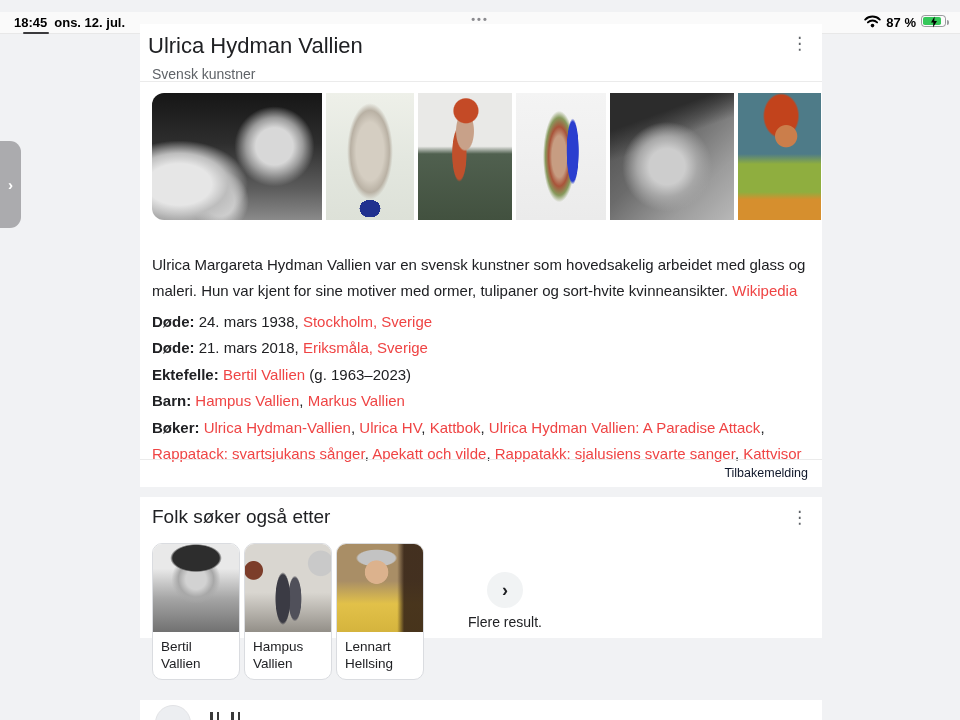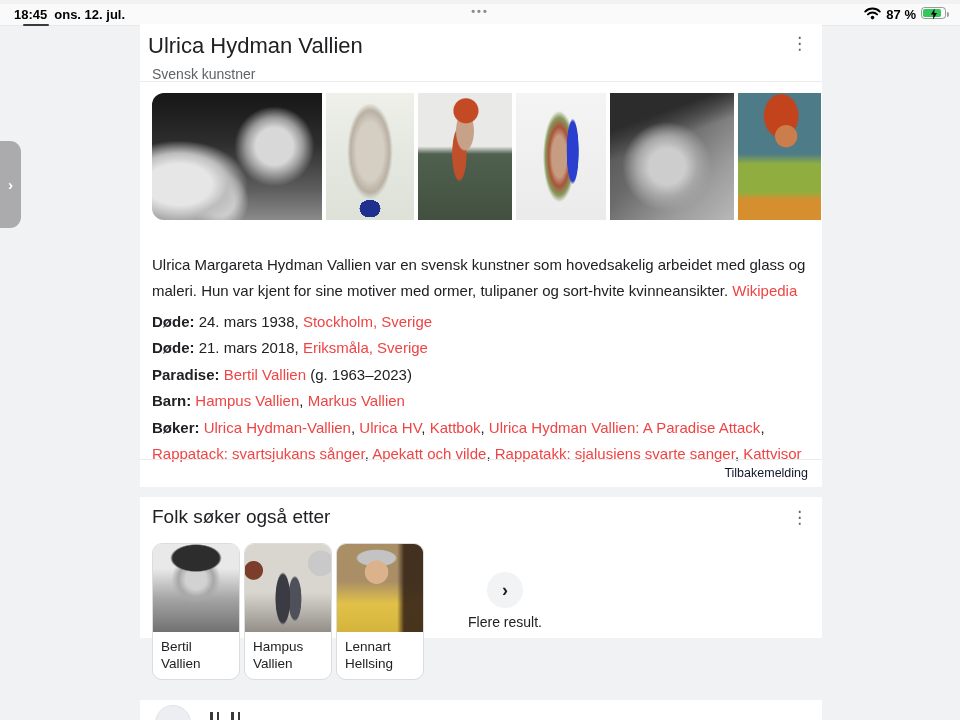--- a/index.html
+++ b/index.html
@@ -1,21 +1,21 @@
 <!DOCTYPE html>
 <html><head>
 <meta charset="utf-8">
 <style>
   * { margin:0; padding:0; box-sizing:border-box; }
   html,body { width:960px; height:720px; overflow:hidden;
     font-family:"Liberation Sans","DejaVu Sans",sans-serif;
     background:#f1f2f4; color:#202124; }
 
   
-  .status-bar { position:absolute; left:0; top:4px; width:960px; height:22px;
+  .status-bar { position:absolute; left:0; top:12px; width:960px; height:22px;
     background:#fafafa; border-bottom:1px solid rgba(0,0,0,0.07);
     display:flex; align-items:center; justify-content:space-between;
     padding:8px 14px; font-size:13px; font-weight:600; color:#000; }
   .sb-left { display:flex; gap:7px; position:relative; }
   .sb-underline { position:absolute; left:9px; top:17px; width:26px; height:2px;
     background:#3a3a3c; border-radius:1px; }
   .sb-center { position:absolute; left:0; right:0; top:1px; text-align:center;
     color:#8a8a8e; font-size:11px; letter-spacing:2px; font-weight:700; }
   .sb-right { display:flex; gap:5px; }
   .battery { position:relative; width:25px; height:12px;
@@ -175,21 +175,21 @@
       <div class="thumb t-bw-face" style="width: 124px;"></div>
       <div class="thumb t-red-hair" style="width: 83px;"></div>
     </div>
 
   <p class="desc"><span>Ulrica Margareta Hydman Vallien var en svensk kunstner som hovedsakelig arbeidet med glass og maleri. Hun var kjent for sine motiver med ormer, tulipaner og sort-hvite kvinneansikter.</span>
     <a class="lnk" href="#">Wikipedia</a></p>
 
   <div class="facts">
       <div class="fact"><b>Døde:</b><span> 24. mars 1938, </span><a href="#" class="lnk">Stockholm, Sverige</a></div>
       <div class="fact"><b>Døde:</b><span> 21. mars 2018, </span><a href="#" class="lnk">Eriksmåla, Sverige</a></div>
-      <div class="fact"><b>Paradise:</b><span> </span><a href="#" class="lnk">Bertil Vallien</a><span> (g. 1963–2023)</span></div>
+      <div class="fact"><b>Ektefelle:</b><span> </span><a href="#" class="lnk">Bertil Vallien</a><span> (g. 1963–2023)</span></div>
       <div class="fact"><b>Barn:</b><span> </span><a href="#" class="lnk">Hampus Vallien</a><span>, </span><a href="#" class="lnk">Markus Vallien</a></div>
       <div class="fact"><b>Bøker:</b><span> </span><a href="#" class="lnk">Ulrica Hydman-Vallien</a><span>, </span><a href="#" class="lnk">Ulrica HV</a><span>, </span><a href="#" class="lnk">Kattbok</a><span>, </span><a href="#" class="lnk">Ulrica Hydman Vallien: A Paradise Attack</a><span>, </span><a href="#" class="lnk">Rappatack: svartsjukans sånger</a><span>, </span><a href="#" class="lnk">Apekatt och vilde</a><span>, </span><a href="#" class="lnk">Rappatakk: sjalusiens svarte sanger</a><span>, </span><a href="#" class="lnk">Kattvisor</a></div>
     </div>
 
   <div class="hdiv hdiv-2"></div>
   <div class="feedback-row">Tilbakemelding</div>
 </div>
 
 <div class="card card-b">
   <div class="sec-title">Folk søker også etter</div>

